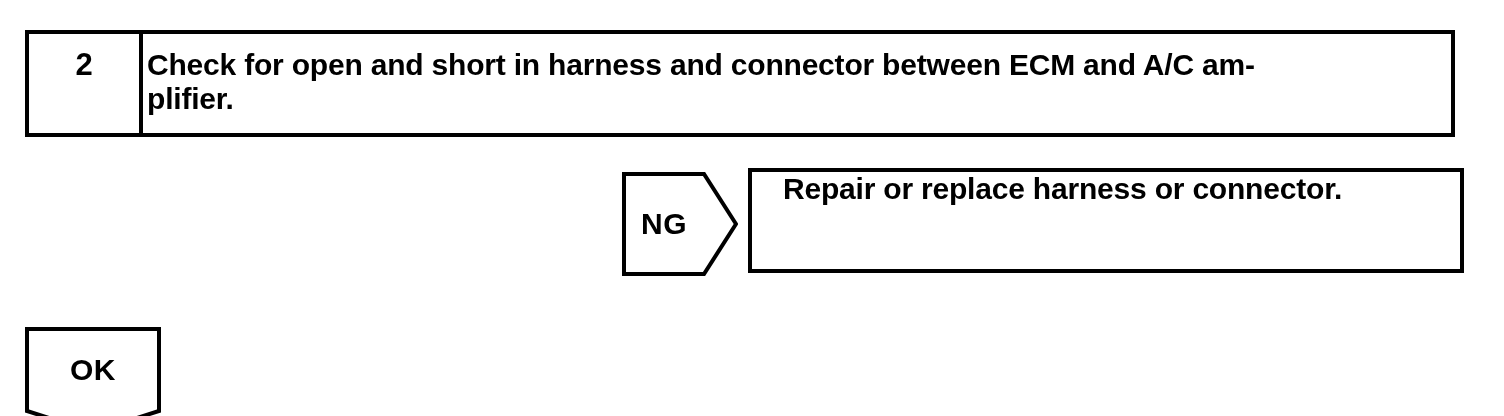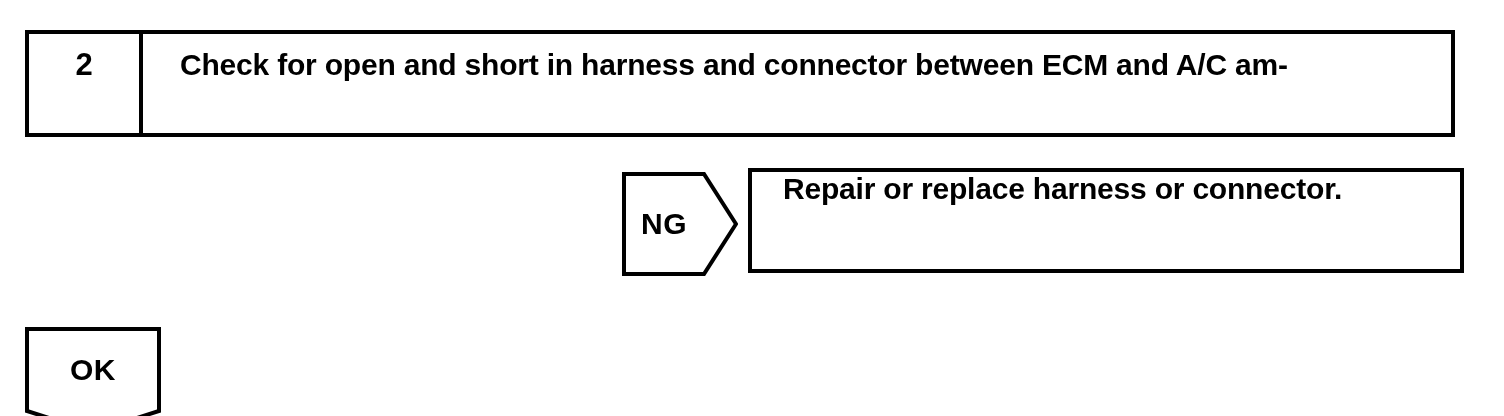--- a/index.html
+++ b/index.html
@@ -37,27 +37,26 @@
     box-sizing: border-box;
     display: flex;
     justify-content: center;
     align-items: flex-start;
     padding-top: 14px;
     font-size: 31px;
     line-height: 34px;
   }
   .step-text-cell {
     flex: 1;
-    padding: 14px 10px 0 13px;
+    padding: 14px 10px 0 4px;
     font-size: 30px;
     line-height: 34px;
     letter-spacing: -0.2px;
     white-space: nowrap;
     overflow: hidden;
-    margin-left: 24px;
   }
 
   
   .pentagon {
     position: absolute;
   }
   .pentagon svg {
     display: block;
     color: var(--ink, #000);
   }
@@ -116,20 +115,21 @@
 </style>
 </head>
 <body>
 
 <div class="canvas">
 
   <div class="step-box">
     <div class="step-number-cell">2</div>
     <div class="step-text-cell">
       <div>Check for open and short in harness and connector between ECM and A/C am-</div>
+      <div>plifier.</div>
     </div>
   </div>
 
   <div class="pentagon ng-pentagon">
     <svg width="116" height="104" viewBox="0 0 116 104">
       <polygon points="2,2 82,2 114,52 82,102 2,102" fill="var(--paper, #fff)" stroke="currentColor" stroke-width="4" stroke-linejoin="miter"></polygon>
     </svg>
     <span class="pent-label">NG</span>
   </div>
 

